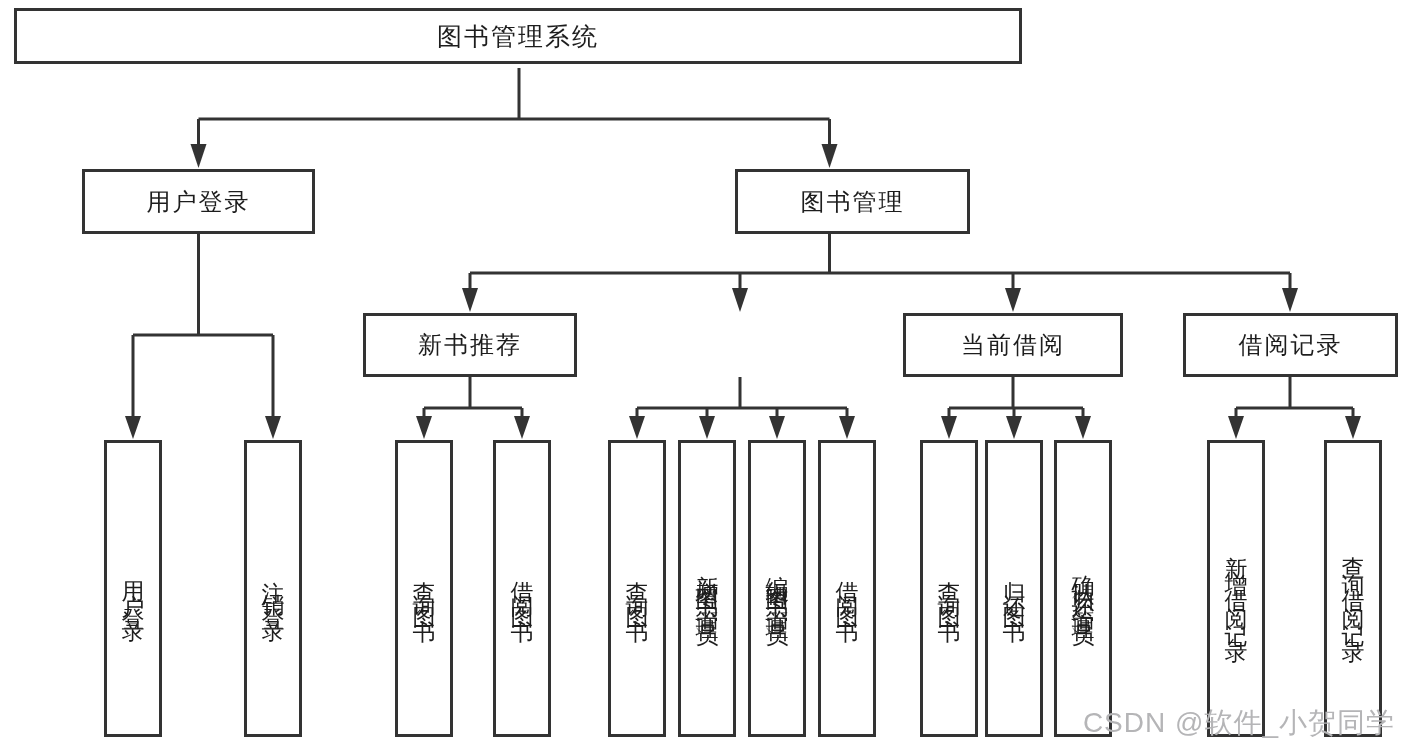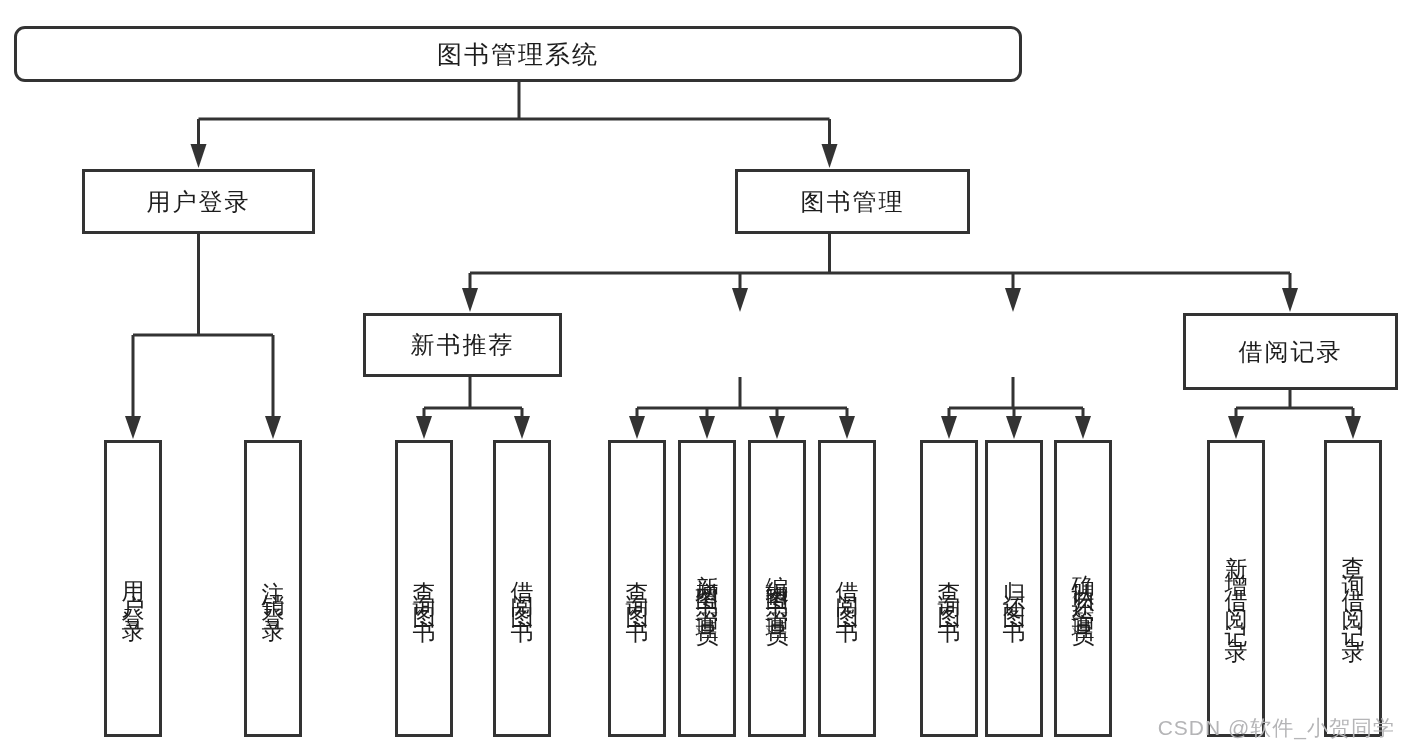--- a/index.html
+++ b/index.html
@@ -37,39 +37,39 @@
     text-orientation: mixed;
     line-height: 1;
     font-size: 23px;
     letter-spacing: 13px;
     white-space: nowrap;
   }
   .vbox.med span  { letter-spacing: 17px; }
   .vbox.long span { letter-spacing: 7px; }
 
   
-  #root      { left: 14px;   top: 26px;  width: 1008px; height: 56px; border-radius: 11px; }
+  #root      { left: 14px;   top: 8px;  width: 1008px; height: 56px; }
   #n-login   { left: 82px;   top: 169px; width: 233px;  height: 65px; }
   #n-mgmt    { left: 712px;  top: 169px; width: 235px;  height: 65px; margin-left: 23px; }
-  #n-l3-0    { left: 363px;  top: 313px; width: 199px;  height: 64px; }
+  #n-l3-0    { left: 363px;  top: 313px; width: 214px;  height: 64px; }
   #n-l3-1    { left: 633px;  top: 313px; width: 214px;  height: 64px; }
   #n-l3-2    { left: 903px;  top: 313px; width: 220px;  height: 64px; }
-  #n-l3-3    { left: 1183px; top: 313px; width: 215px;  height: 77px; }
+  #n-l3-3    { left: 1183px; top: 313px; width: 215px;  height: 64px; }
   #lf-g1a { left: 104px; }  #lf-g1b { left: 244px; }
   #lf-g2a { left: 395px; }  #lf-g2b { left: 493px; }
   #lf-g3a { left: 608px; }  #lf-g3b { left: 678px; }
   #lf-g3c { left: 748px; }  #lf-g3d { left: 818px; }
   #lf-g4a { left: 920px; }  #lf-g4b { left: 985px; }  #lf-g4c { left: 1054px; }
   #lf-g5a { left: 1207px; } #lf-g5b { left: 1324px; }
 
   .watermark {
     position: absolute;
     right: 10px;
     bottom: 5px;
-    font-size: 21px;
+    font-size: 28px;
     letter-spacing: 1px;
     color: #b5b5b7;
     z-index: 5;
     white-space: nowrap;
   }
 </style>
 </head>
 <body>
 
 <div class="stage">
@@ -124,20 +124,23 @@
   <div class="hbox" id="n-login">
     <span>用户登录</span>
   </div>
   <div class="hbox" id="n-mgmt">
     <span>图书管理</span>
   </div>
 
   <div class="hbox" id="n-l3-0">
     <span>新书推荐</span>
   </div>
+  <div class="hbox" id="n-l3-2">
+    <span>当前借阅</span>
+  </div>
   <div class="hbox" id="n-l3-3">
     <span>借阅记录</span>
   </div>
 
   <div class="vbox" id="lf-g1a">
     <span>用户登录</span>
   </div>
   <div class="vbox" id="lf-g1b">
     <span>注销登录</span>
   </div>

